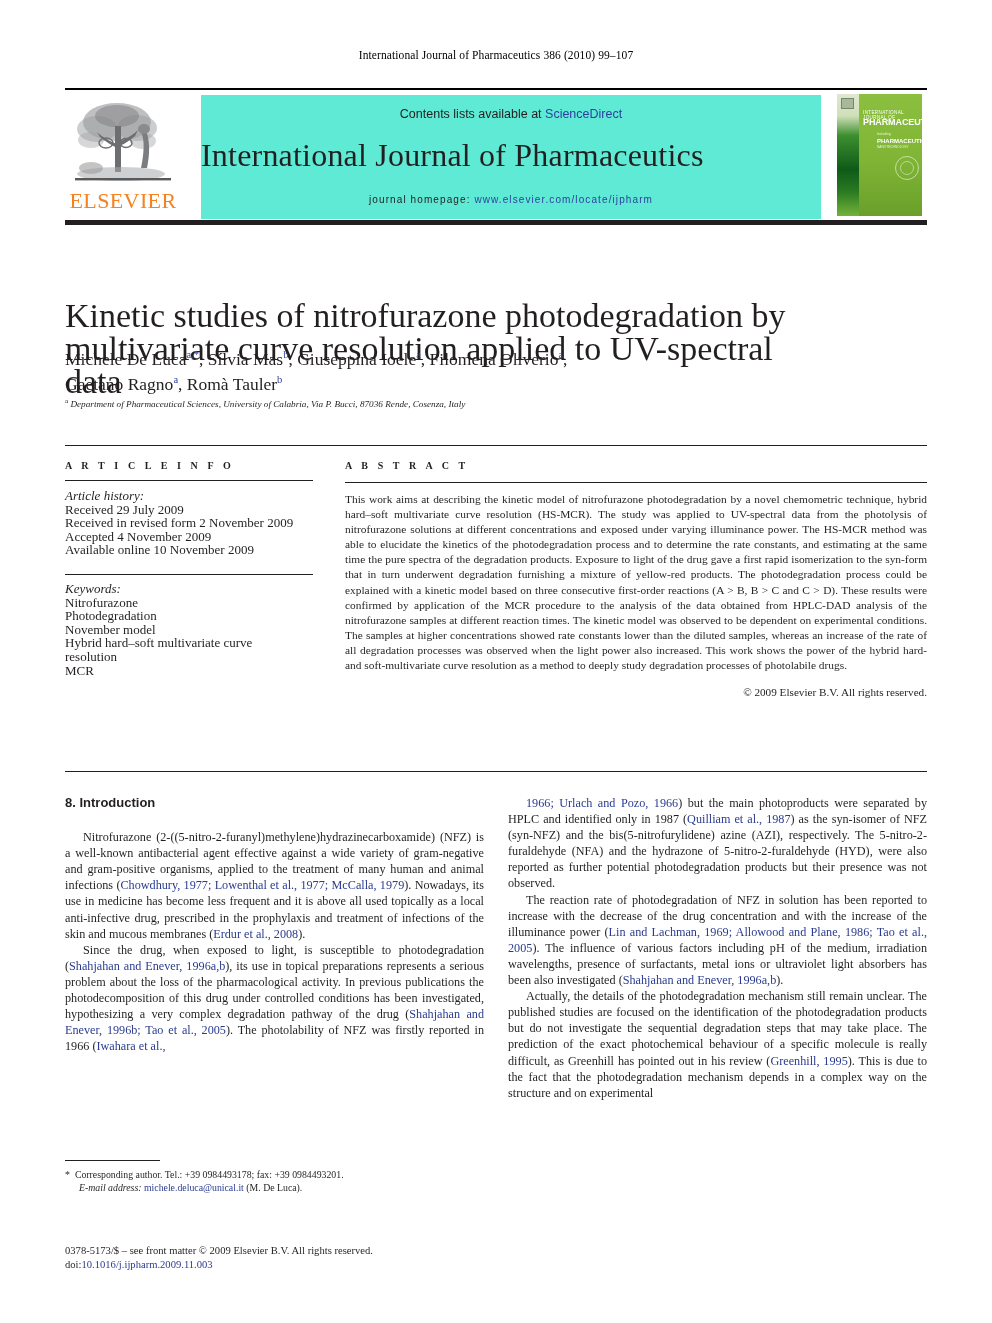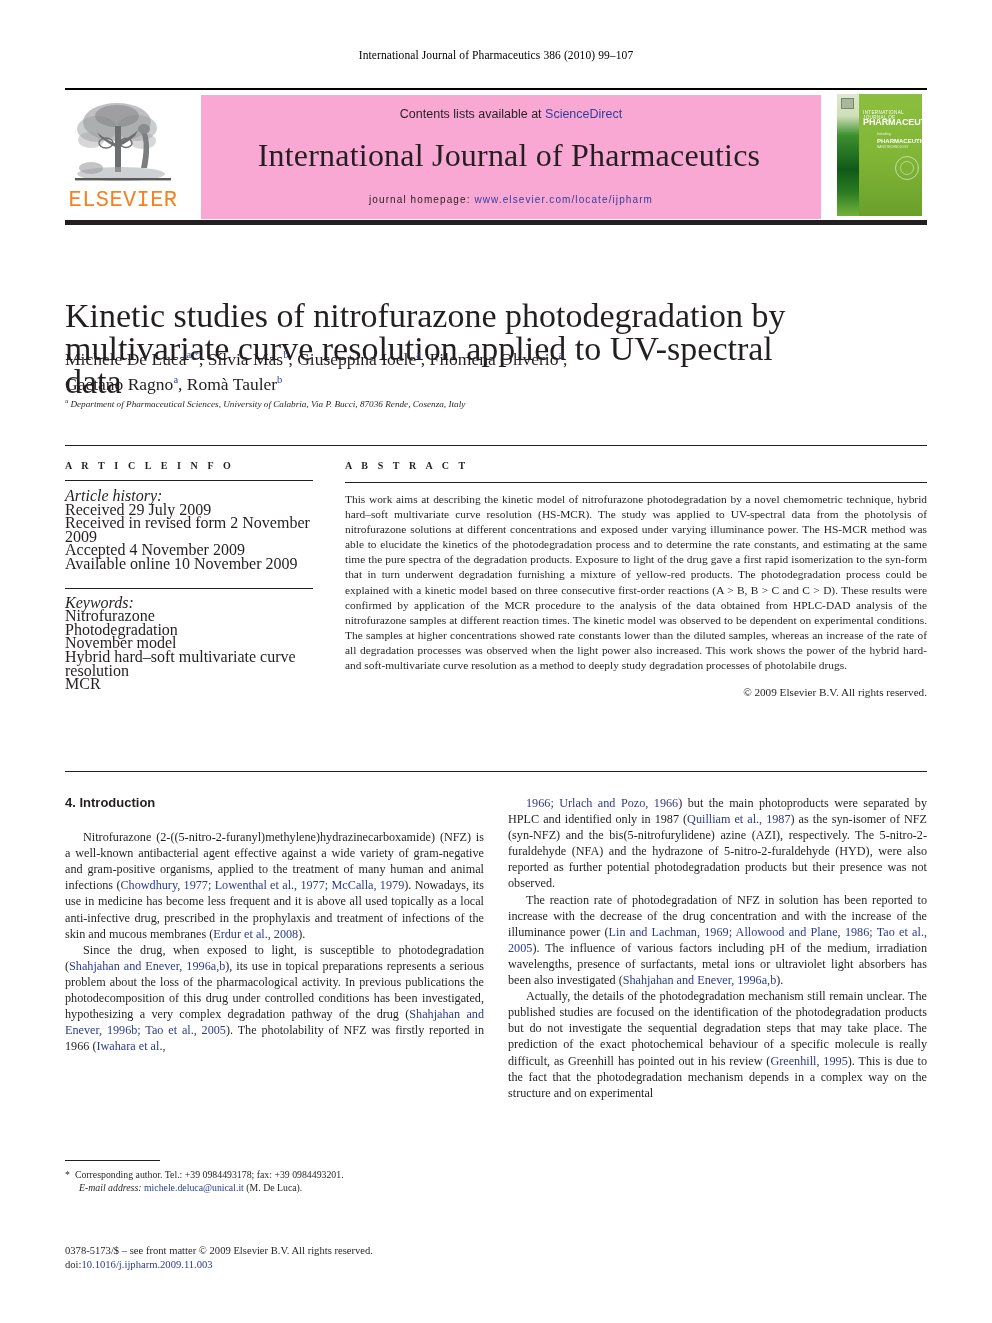--- a/index.html
+++ b/index.html
@@ -63,51 +63,51 @@
   .elsevier-tree {
     position: absolute;
     left: 6px; top: 2px;
     width: 104px; height: 92px;
   }
   .elsevier-wordmark {
     position: absolute;
     left: 0; top: 94px;
     width: 116px;
     text-align: center;
-    font-family: Liberation Mono, monospace;
+    font-family: Liberation Serif, serif;
     font-size: 22px;
     letter-spacing: .4px;
     color: #f58220;
     font-weight: 400;
   }
   .banner {
     position: absolute;
     left: 136px;
     top: 7px;
     width: 620px;
     height: 124px;
-    background: #f9a8d4;
+    background: #5eead4;
   }
   .banner-contents {
     position: absolute;
     left: 0; right: 0;
     top: 12px;
     text-align: center;
     font-family: "Liberation Sans", sans-serif;
     font-size: 12.5px;
     color: #231f20;
   }
   .banner-contents .sd {
     color: #2f3f9e;
   }
   .banner-journal {
     position: absolute;
     left: 0; right: 4px;
     top: 42px;
-    text-align: center;
+    text-align: left;
     font-family: "Liberation Serif", serif;
     font-size: 32px;
     color: #231f20;
     letter-spacing: .2px;
   }
   .banner-home {
     position: absolute;
     left: 0; right: 0;
     top: 99px;
     text-align: center;
@@ -283,21 +283,21 @@
     height: 1px;
     background: #231f20;
     margin: 9px 0 8px 0;
   }
   .hr-thin-abs {
     height: 1px;
     background: #231f20;
     margin: 11px 0 9px 0;
   }
   .info-body {
-    font-size: 16px;
+    font-size: 13px;
     line-height: 13.6px;
     color: #231f20;
   }
   .info-body .lbl {
     font-style: italic;
   }
   .kw-block { margin-top: 17px; }
   .kw-rule {
     height: 1px;
     background: #231f20;
@@ -470,21 +470,21 @@
   <div class="abs-col">
     <div class="secthead">A B S T R A C T</div>
     <div class="hr-thin-abs"></div>
     <div class="abs-body">This work aims at describing the kinetic model of nitrofurazone photodegradation by a novel chemometric technique, hybrid hard–soft multivariate curve resolution (HS-MCR). The study was applied to UV-spectral data from the photolysis of nitrofurazone solutions at different concentrations and exposed under varying illuminance power. The HS-MCR method was able to elucidate the kinetics of the photodegradation process and to determine the rate constants, and estimating at the same time the pure spectra of the degradation products. Exposure to light of the drug gave a first rapid isomerization to the syn-form that in turn underwent degradation furnishing a mixture of yellow-red products. The photodegradation process could be explained with a kinetic model based on three consecutive first-order reactions (A &gt; B, B &gt; C and C &gt; D). These results were confirmed by application of the MCR procedure to the analysis of the data obtained from HPLC-DAD analysis of the nitrofurazone samples at different reaction times. The kinetic model was observed to be dependent on experimental conditions. The samples at higher concentrations showed rate constants lower than the diluted samples, whereas an increase of the rate of all degradation processes was observed when the light power also increased. This work shows the power of the hybrid hard- and soft-multivariate curve resolution as a method to deeply study degradation processes of photolabile drugs.</div>
     <div class="abs-copy">© 2009 Elsevier B.V. All rights reserved.</div>
   </div>
 
   <div class="rule-wide" style="top:771px"></div>
 
   <div class="col col-left">
-    <div class="h2">4.  Introduction</div>
+    <div class="h2">8.  Introduction</div>
     <p><span>Nitrofurazone (2-((5-nitro-2-furanyl)methylene)hydrazinecarboxamide) (NFZ) is a well-known antibacterial agent effective against a wide variety of gram-negative and gram-positive organisms, applied to the treatment of many human and animal infections (</span><span class="ref">Chowdhury, 1977; Lowenthal et al., 1977; McCalla, 1979</span><span>). Nowadays, its use in medicine has become less frequent and it is above all used topically as a local anti-infective drug, prescribed in the prophylaxis and treatment of infections of the skin and mucous membranes (</span><span class="ref">Erdur et al., 2008</span><span>).</span></p>
     <p><span>Since the drug, when exposed to light, is susceptible to photodegradation (</span><span class="ref">Shahjahan and Enever, 1996a,b</span><span>), its use in topical preparations represents a serious problem about the loss of the pharmacological activity. In previous publications the photodecomposition of this drug under controlled conditions has been investigated, hypothesizing a very complex degradation pathway of the drug (</span><span class="ref">Shahjahan and Enever, 1996b; Tao et al., 2005</span><span>). The photolability of NFZ was firstly reported in 1966 (</span><span class="ref">Iwahara et al.,</span></p>
   </div>
 
   <div class="col col-right">
     <p><span class="ref">1966; Urlach and Pozo, 1966</span><span>) but the main photoproducts were separated by HPLC and identified only in 1987 (</span><span class="ref">Quilliam et al., 1987</span><span>) as the syn-isomer of NFZ (syn-NFZ) and the bis(5-nitrofurylidene) azine (AZI), respectively. The 5-nitro-2-furaldehyde (NFA) and the hydrazone of 5-nitro-2-furaldehyde (HYD), were also reported as further potential photodegradation products but their presence was not observed.</span></p>
     <p><span>The reaction rate of photodegradation of NFZ in solution has been reported to increase with the decrease of the drug concentration and with the increase of the illuminance power (</span><span class="ref">Lin and Lachman, 1969; Allowood and Plane, 1986; Tao et al., 2005</span><span>). The influence of various factors including pH of the medium, irradiation wavelengths, presence of surfactants, metal ions or ultraviolet light absorbers has been also investigated (</span><span class="ref">Shahjahan and Enever, 1996a,b</span><span>).</span></p>
     <p><span>Actually, the details of the photodegradation mechanism still remain unclear. The published studies are focused on the identification of the photodegradation products but do not investigate the sequential degradation steps that may take place. The prediction of the exact photochemical behaviour of a specific molecule is really difficult, as Greenhill has pointed out in his review (</span><span class="ref">Greenhill, 1995</span><span>). This is due to the fact that the photodegradation mechanism depends in a complex way on the structure and on experimental</span></p>
   </div>
 

